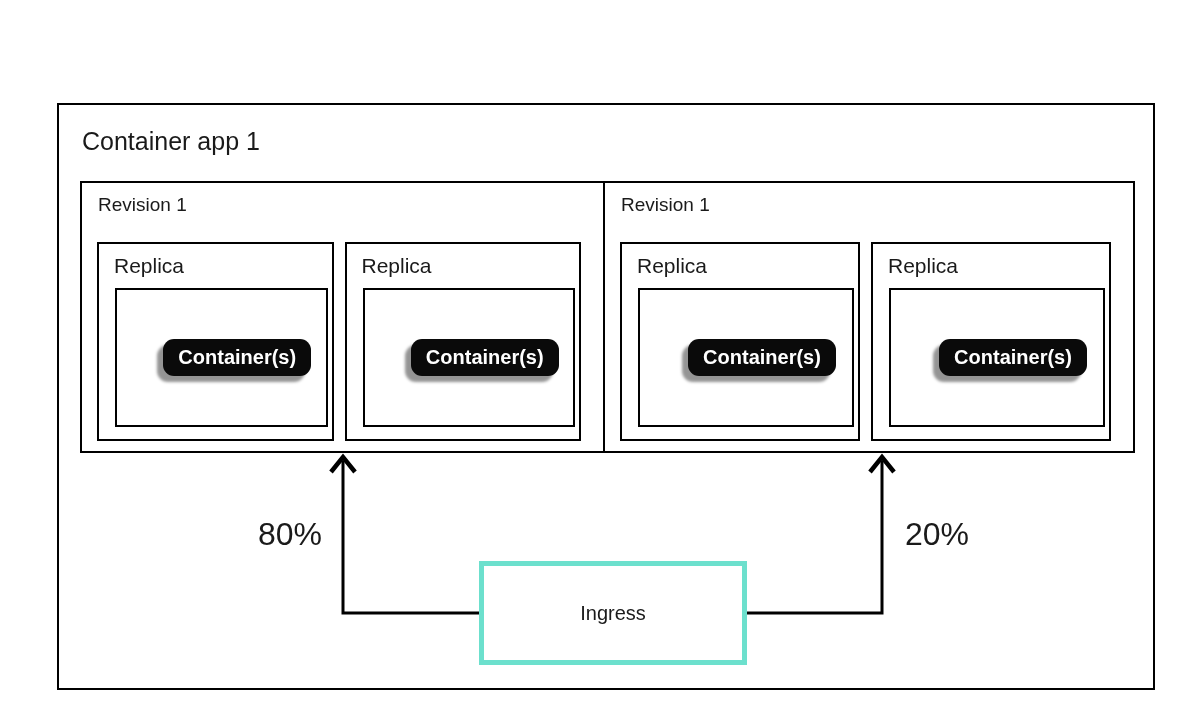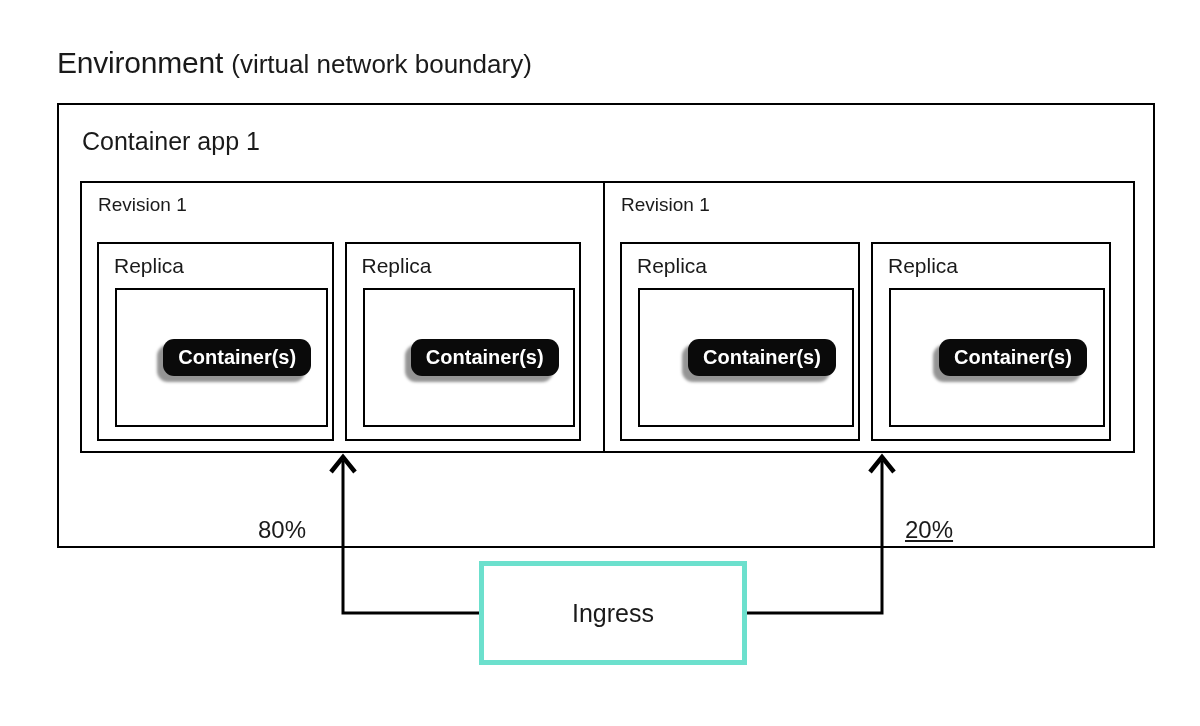--- a/index.html
+++ b/index.html
@@ -11,21 +11,21 @@
   }
   html,body{margin:0;padding:0;background:#ffffff;}
   .canvas{
     position:relative;width:1200px;height:726px;background:#ffffff;
     font-family:"Liberation Sans", sans-serif;color:var(--text);overflow:hidden;
   }
   .env-label{position:absolute;left:57px;top:46px;white-space:nowrap;}
   .env-label .main{font-size:30px;letter-spacing:-0.2px;}
   .env-label .sub{font-size:26px;margin-left:8px;}
   .env-box{
-    position:absolute;left:57px;top:103px;width:1098px;height:445px;
+    position:absolute;left:57px;top:103px;width:1098px;height:587px;
     border:2px solid var(--border);box-sizing:border-box;background:#fff;
   }
   .app-label{position:absolute;left:23px;top:22px;font-size:25px;}
   .app-box{
     position:absolute;left:21px;top:76px;width:1055px;height:272px;
     border:2px solid var(--border);box-sizing:border-box;display:flex;
   }
   .revision{position:relative;box-sizing:border-box;}
   .revision.first{width:523px;border-right:2px solid var(--border);}
   .revision.second{flex:1;}
@@ -44,37 +44,34 @@
   }
   .badge{
     background:var(--badge-bg);color:var(--badge-text);
     font-size:20px;font-weight:bold;padding:7px 15px;border-radius:11px;
     box-shadow:-6px 6px 3px rgba(0,0,0,0.42);white-space:nowrap;
   }
   .arrows{position:absolute;left:0;top:0;width:1094px;height:583px;pointer-events:none;}
   .arrows path, .arrows polyline{fill:none;stroke:var(--border);}
   .arrows path{stroke-width:3;}
   .arrows polyline{stroke-width:4.5;}
-  .traffic{position:absolute;font-size:24px;white-space:nowrap;}
+  .traffic{position:absolute;font-size:32px;white-space:nowrap;}
   .traffic.left{left:199px;top:411px;}
-  .traffic.right{left:846px;top:411px;text-decoration:underline;}
+  .traffic.right{left:846px;top:411px;}
   .ingress-box{
     position:absolute;left:420px;top:456px;width:268px;height:104px;
     border:5px solid var(--ingress-accent);box-sizing:border-box;background:#fff;
-    display:flex;align-items:center;justify-content:center;font-size:25px;
+    display:flex;align-items:center;justify-content:center;font-size:20px;
   }
 </style>
 </head>
 <body>
 
 <div class="canvas">
 
-  <div class="env-label">
-    <span class="main">Environment</span><span class="sub">(virtual network boundary)</span>
-  </div>
 
   <div class="env-box">
 
     <div class="app-label">Container app 1</div>
 
     <div class="app-box">
 
       <div class="revision first">
         <div class="rev-label">Revision 1</div>
         <div class="replicas">

